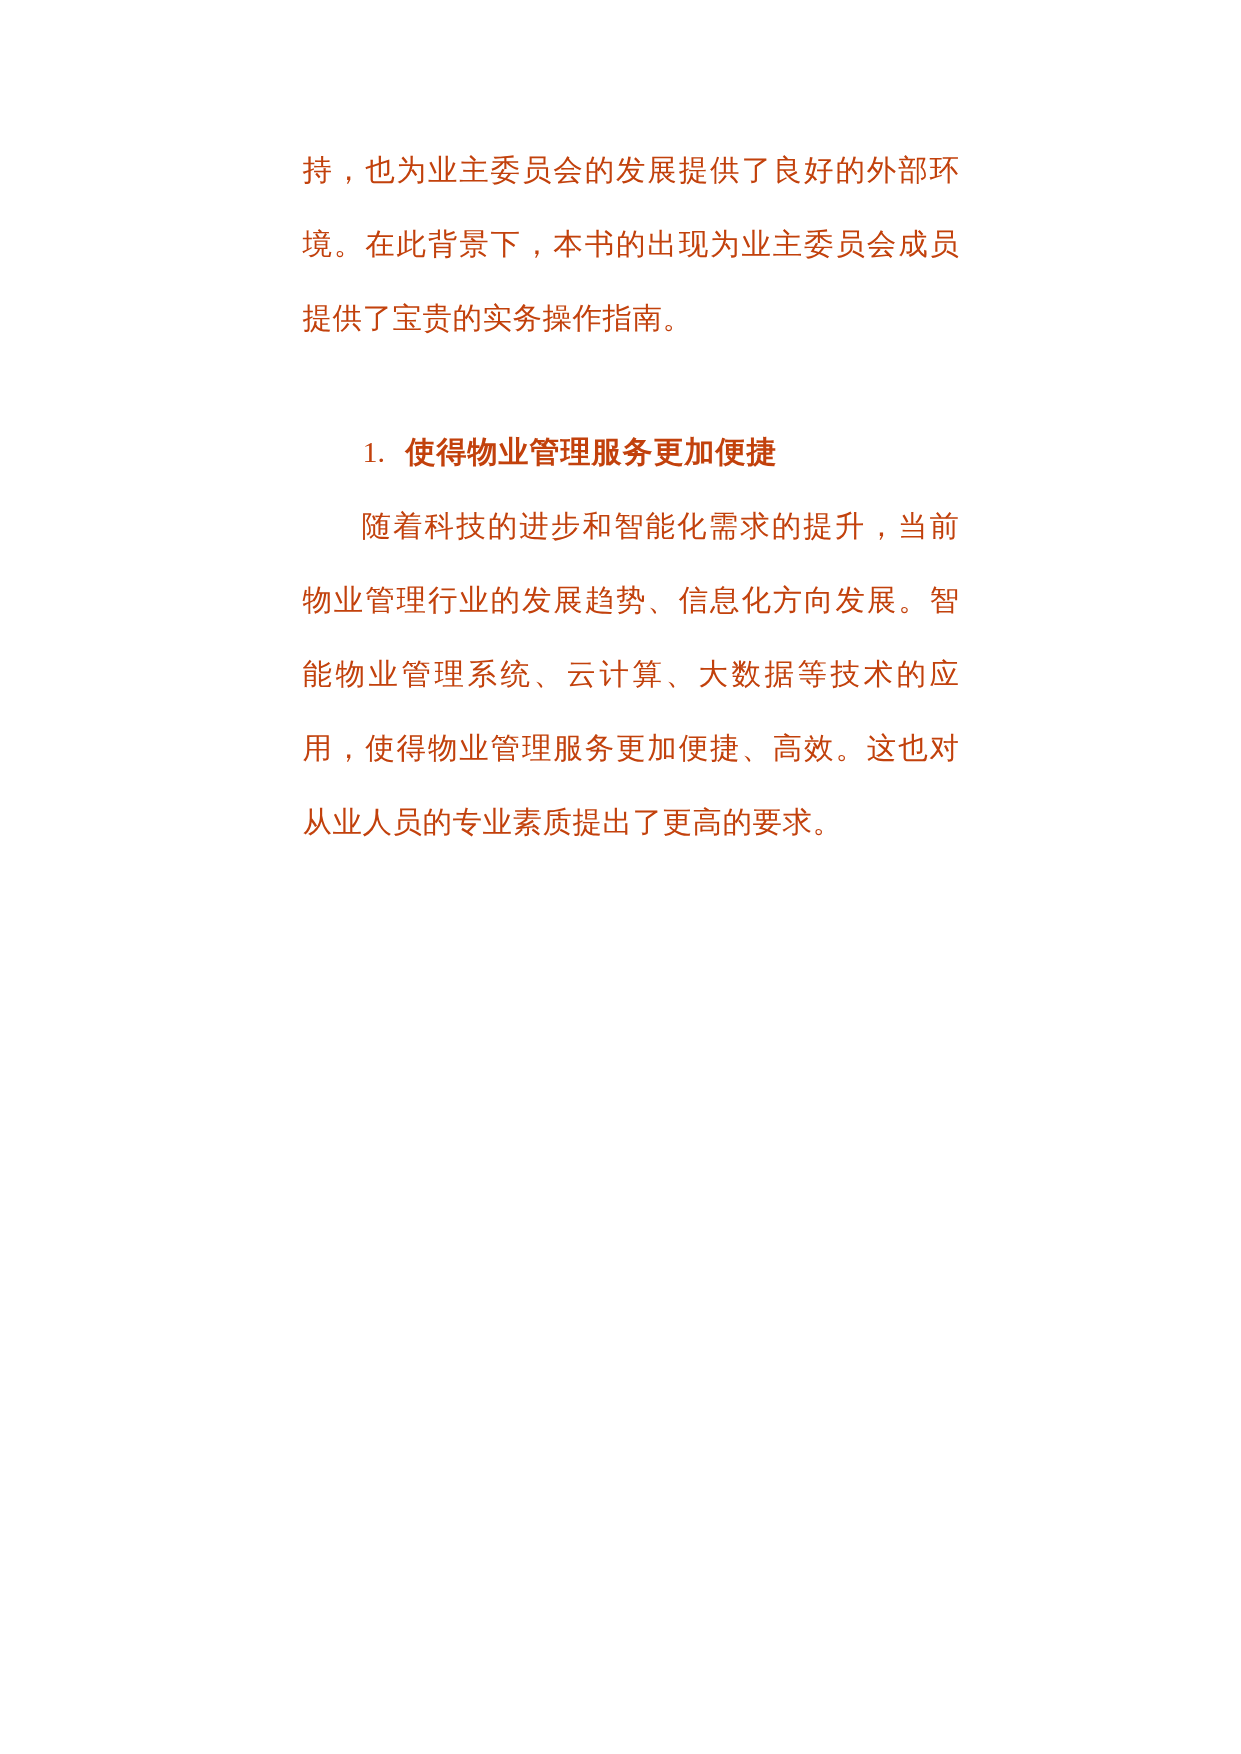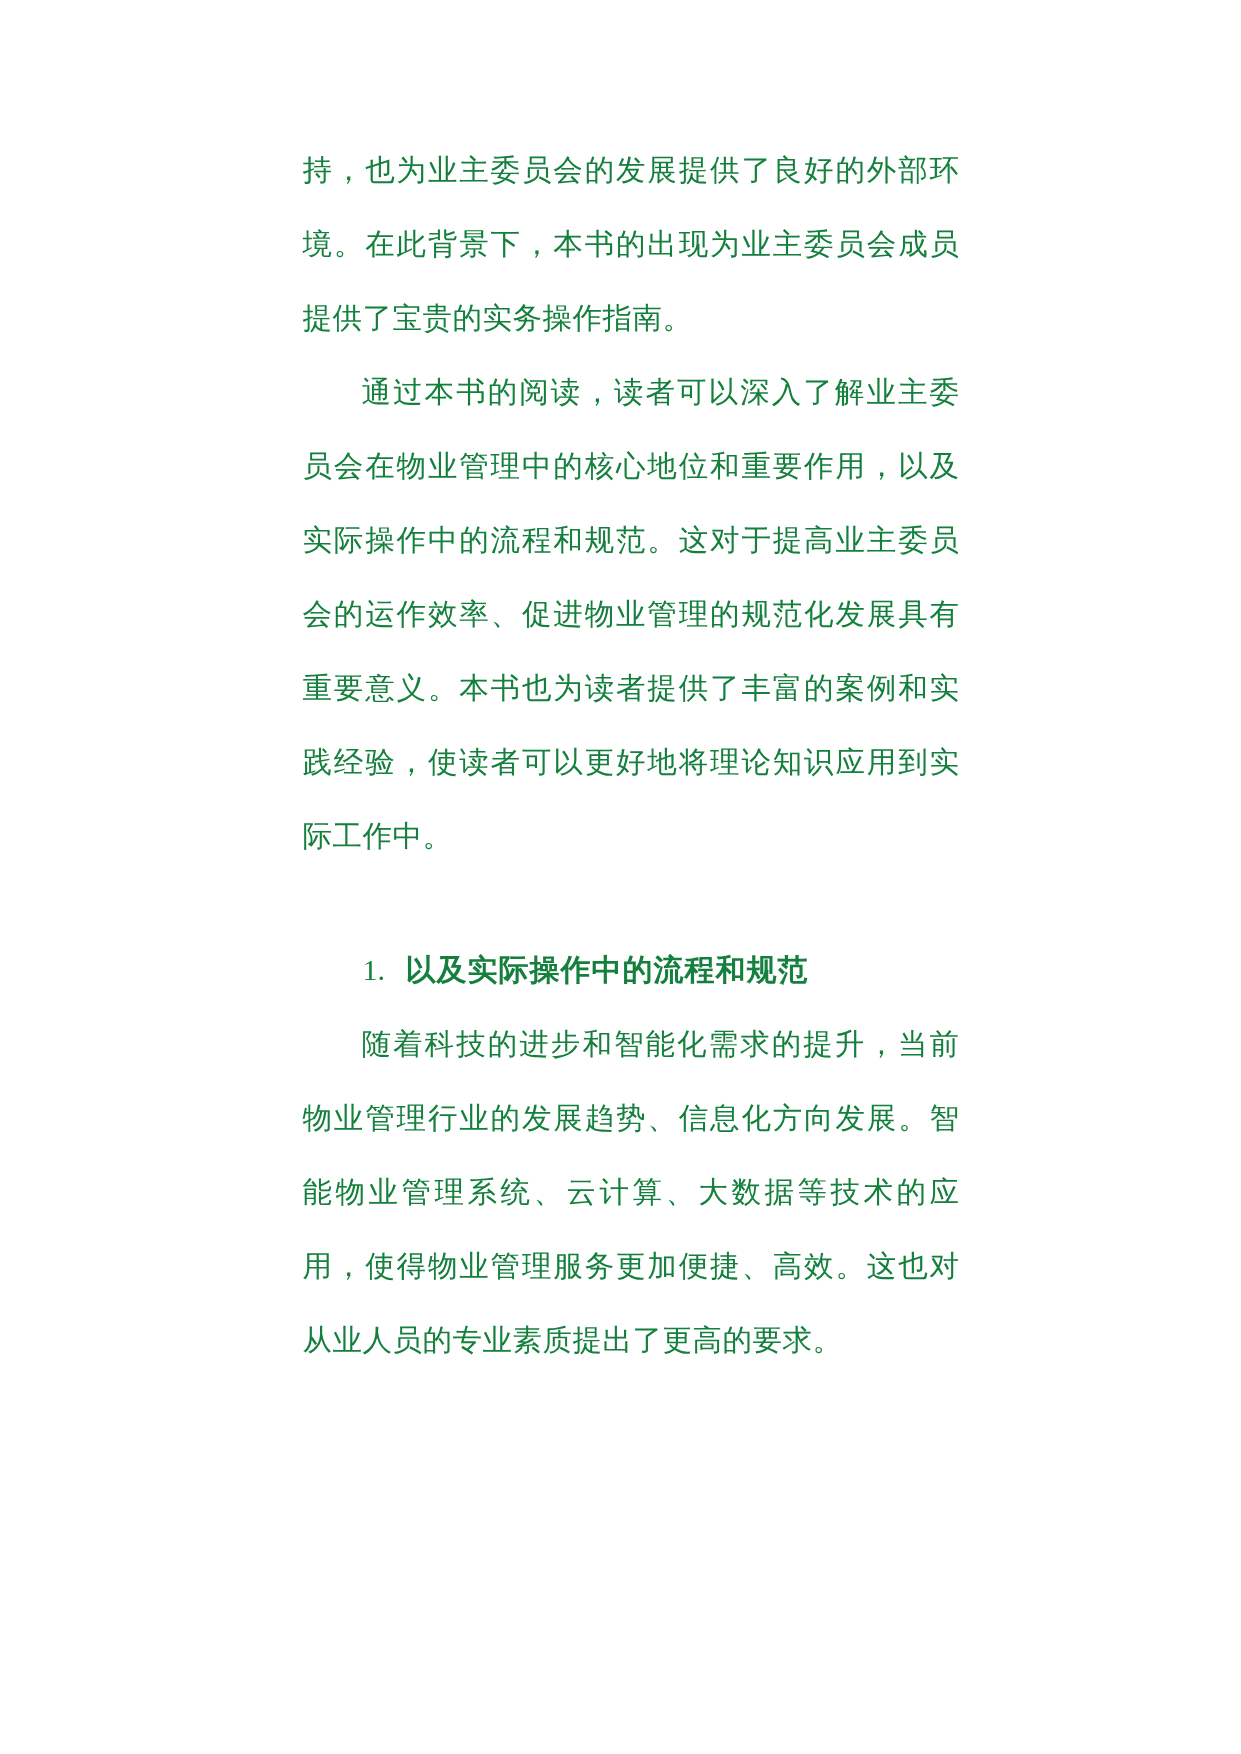--- a/index.html
+++ b/index.html
@@ -10,21 +10,21 @@
   .page {
     position: relative;
     width: 1010px;
     height: 1754px;
     margin: 0 auto;
     background: #ffffff;
     box-sizing: border-box;
     padding: 133px 166px 0 187px;
     overflow: hidden;
     font-family: "Liberation Serif", "DejaVu Serif", serif;
-    color: #15803d;
+    color: #c2410c;
   }
   .para {
     margin: 0;
     font-size: 29.5px;
     line-height: 74px;
     text-align: justify;
     letter-spacing: 0.5px;
   }
   .para.indent {
     text-indent: 2em;
@@ -49,23 +49,22 @@
     letter-spacing: 1px;
   }
 </style>
 </head>
 <body>
 
 <div class="page">
 
   <p class="para">持，也为业主委员会的发展提供了良好的外部环境。在此背景下，本书的出现为业主委员会成员提供了宝贵的实务操作指南。</p>
 
-  <p class="para indent">通过本书的阅读，读者可以深入了解业主委员会在物业管理中的核心地位和重要作用，以及实际操作中的流程和规范。这对于提高业主委员会的运作效率、促进物业管理的规范化发展具有重要意义。本书也为读者提供了丰富的案例和实践经验，使读者可以更好地将理论知识应用到实际工作中。</p>
 
   <h2 class="heading">
-    <span class="num">1.</span><span class="htext">以及实际操作中的流程和规范</span>
+    <span class="num">1.</span><span class="htext">使得物业管理服务更加便捷</span>
   </h2>
 
 
   <p class="para indent">随着科技的进步和智能化需求的提升，当前物业管理行业的发展趋势、信息化方向发展。智能物业管理系统、云计算、大数据等技术的应用，使得物业管理服务更加便捷、高效。这也对从业人员的专业素质提出了更高的要求。</p>
 
 
 </div>
 
 </body></html>

